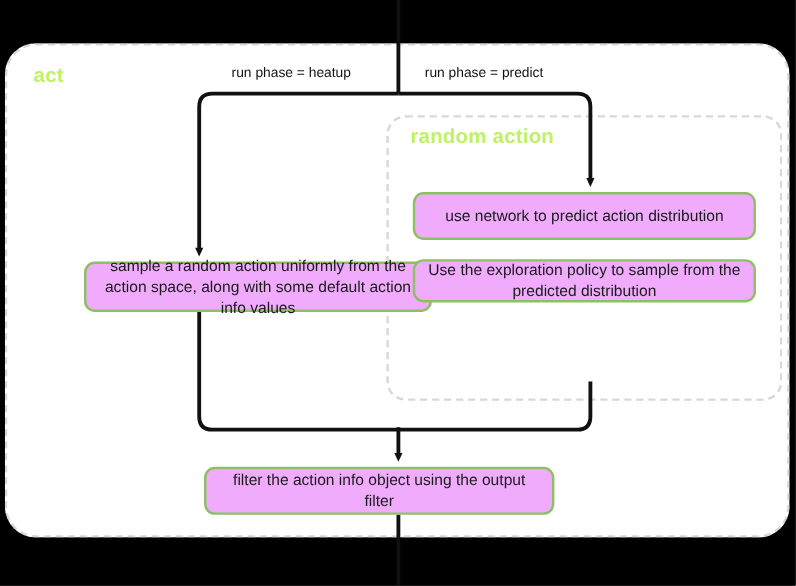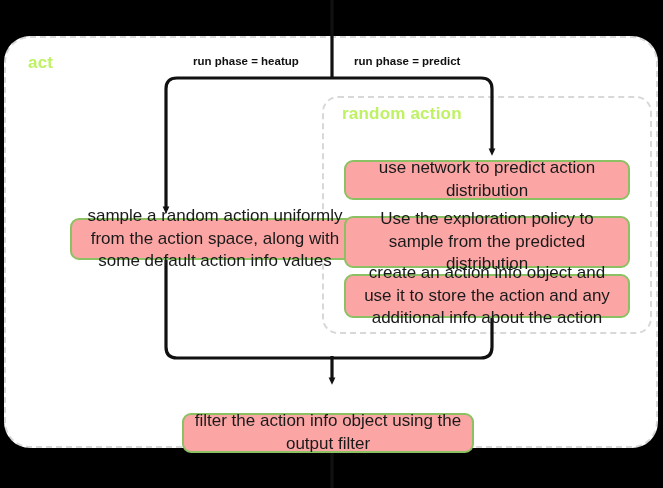--- a/index.html
+++ b/index.html
@@ -52,43 +52,43 @@
   }
   #choose-title {
     left: 342px;
     top: 104px;
     width: 130px;
     line-height: 1.18;
   }
   
   .node {
     position: absolute;
-    background: #fca5a5;
+    background: #f0abfc;
     border: 2.5px solid #8cc163;
     border-radius: 9px;
     box-sizing: border-box;
     display: flex;
     align-items: center;
     justify-content: center;
     text-align: center;
-    font-size: 17px;
+    font-size: 13px;
     color: #1a1a1a;
     line-height: 1.35;
     padding: 3px 10px;
   }
   #node-sample   { left: 22px;  top: 218px; width: 290px; height: 42px; margin-left: 48px; }
   #node-network  { left: 344px; top: 160px; width: 286px; height: 40px; }
-  #node-explore  { left: 344px; top: 216px; width: 286px; height: 52px; }
+  #node-explore  { left: 344px; top: 216px; width: 286px; height: 36px; }
   #node-create   { left: 344px; top: 274px; width: 286px; height: 44px; }
-  #node-filter   { left: 182px; top: 389px; width: 292px; height: 40px; margin-top: 24px; }
+  #node-filter   { left: 170px; top: 389px; width: 292px; height: 40px; }
   
   .edge-label {
     position: absolute;
     font-size: 11.5px;
-    font-weight: bold;
+    font-weight: normal;
     color: #111111;
     white-space: nowrap;
   }
   #label-heatup   { left: 193px; top: 55px; }
   #label-training { left: 354px; top: 55px; }
   
   #wires {
     position: absolute;
     left: 0; top: 0;
     width: 663px;
@@ -129,16 +129,15 @@
 
   <div id="act-title" class="block-title">act</div>
   <div id="choose-title" class="block-title">random action</div>
 
   <div id="label-heatup" class="edge-label">run phase = heatup</div>
   <div id="label-training" class="edge-label">run phase = predict</div>
 
   <div id="node-sample" class="node">sample a random action uniformly from the action space, along with some default action info values</div>
   <div id="node-network" class="node">use network to predict action distribution</div>
   <div id="node-explore" class="node">Use the exploration policy to sample from the predicted distribution</div>
-  <div id="node-create" class="node">create an action info object and use it to store the action and any additional info about the action</div>
   <div id="node-filter" class="node">filter the action info object using the output filter</div>
 
 </div>
 
 </body></html>

